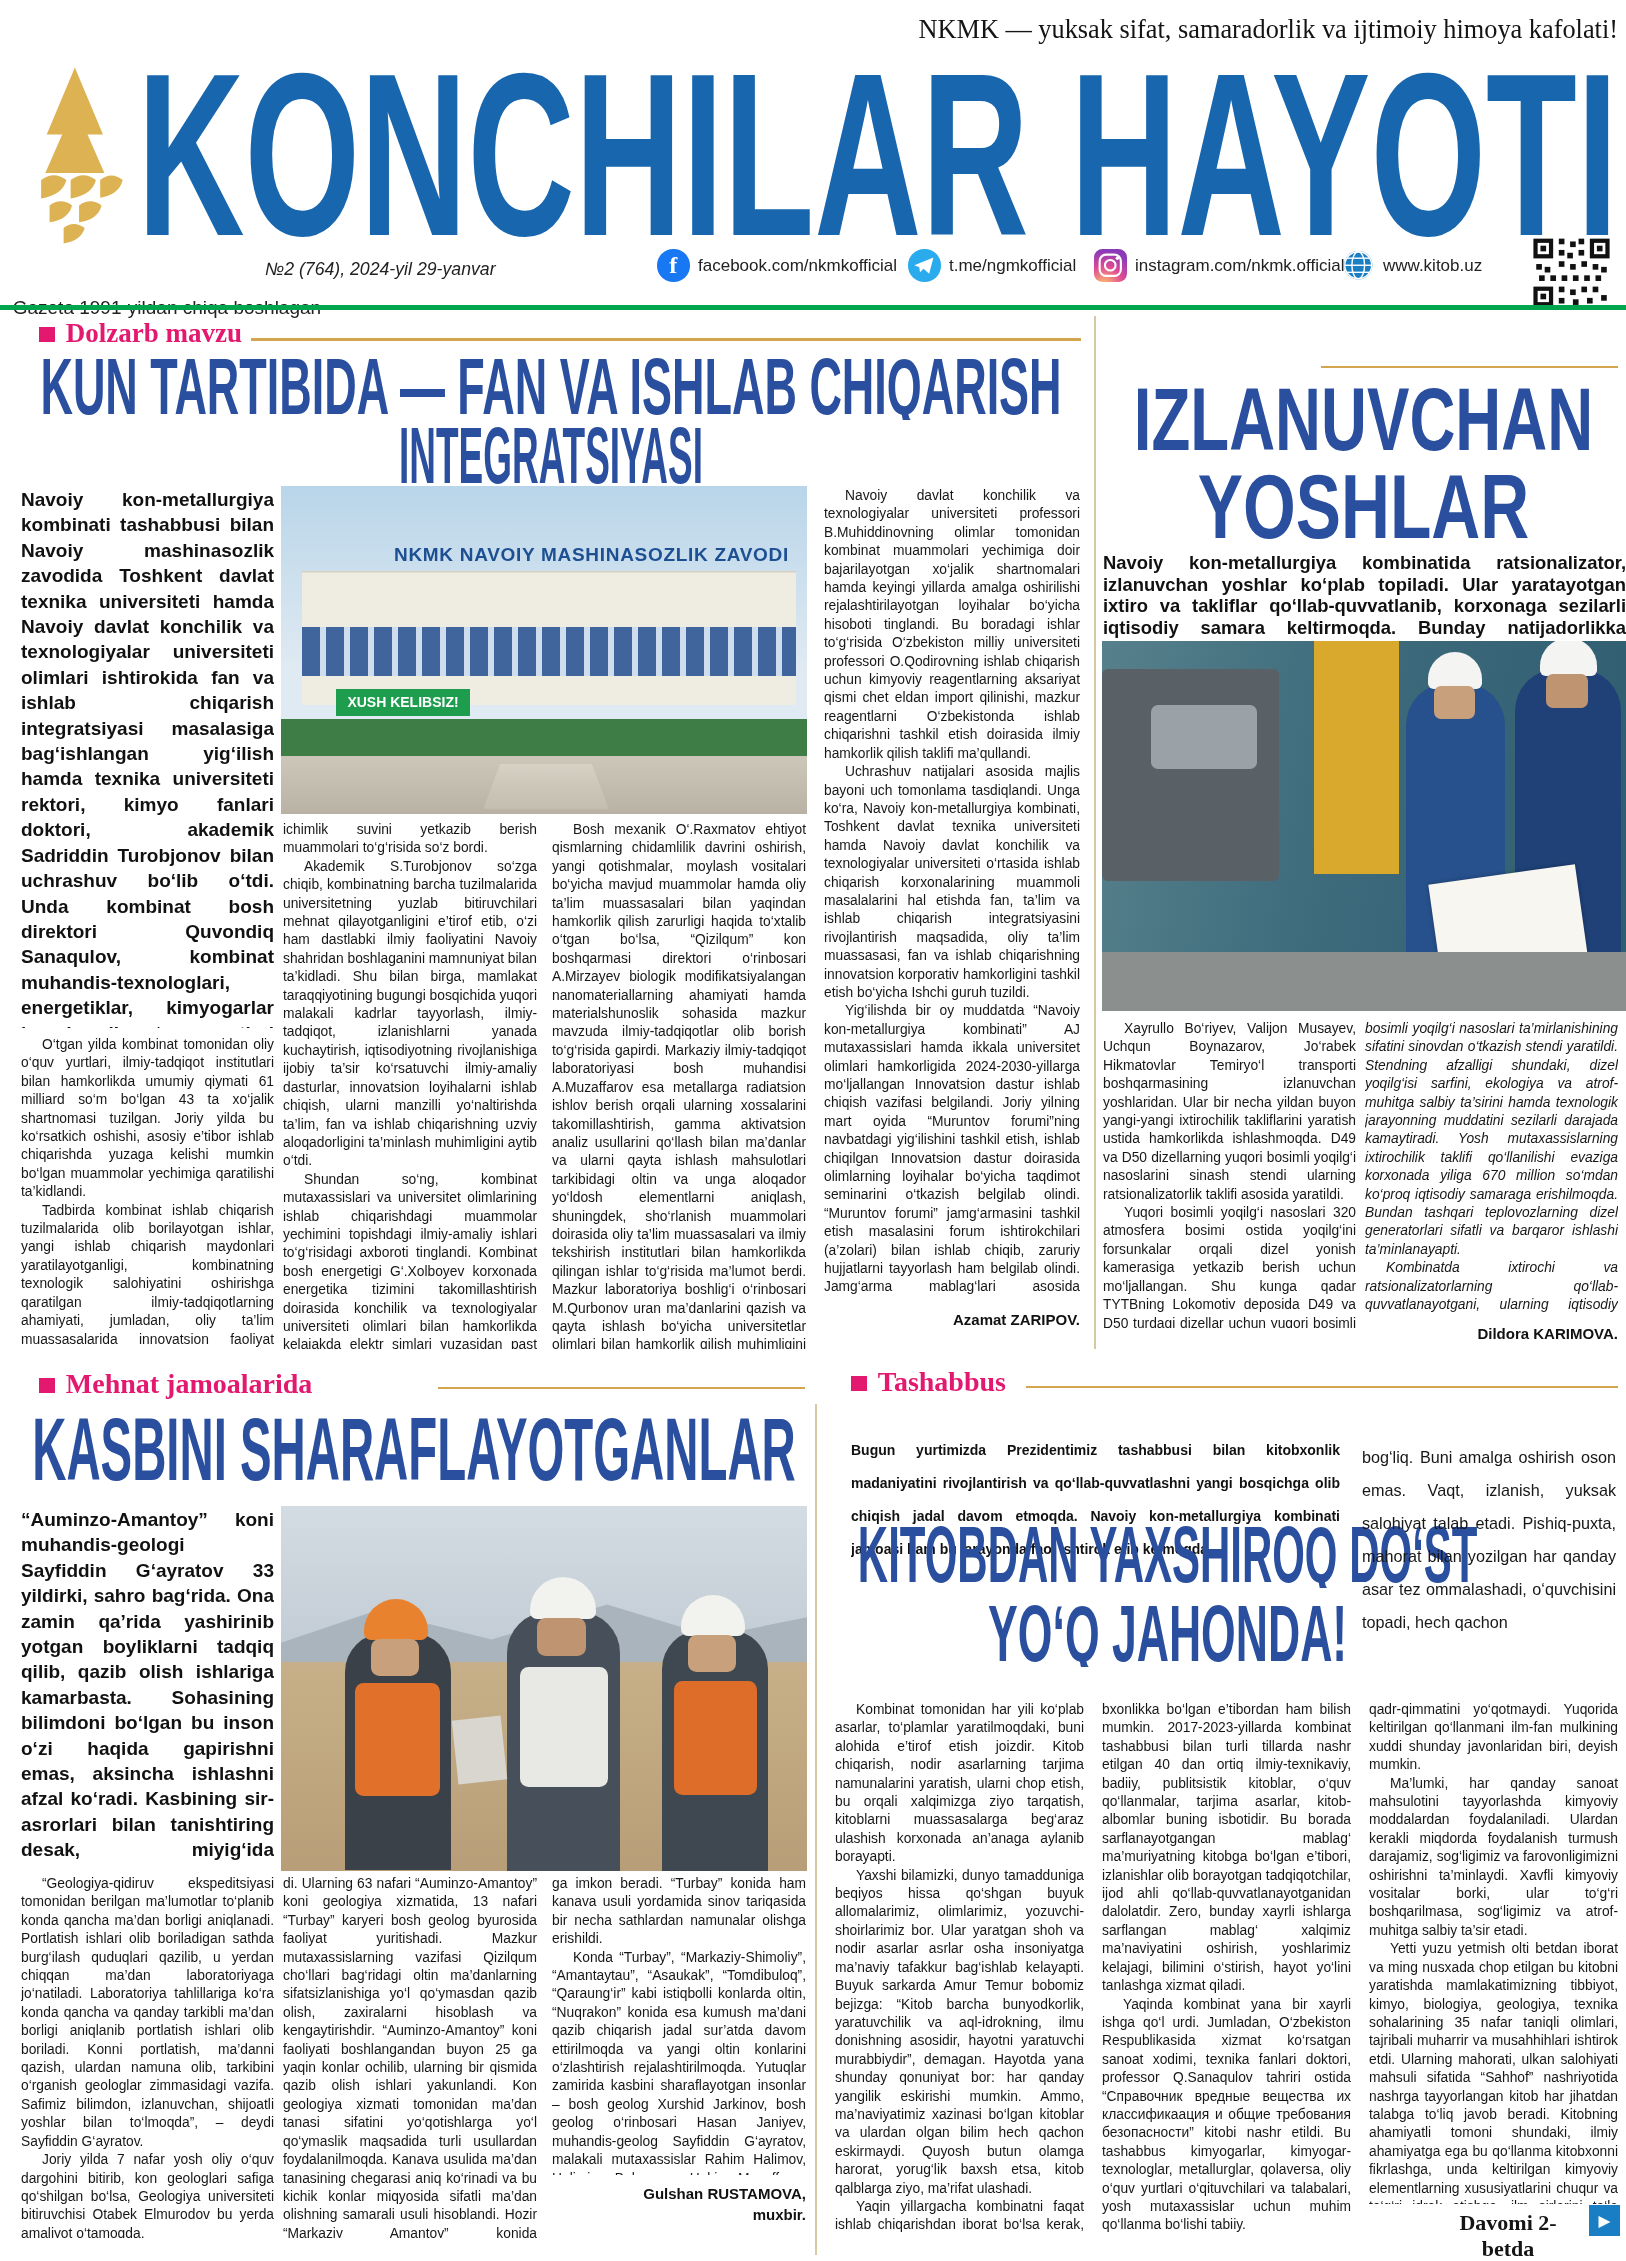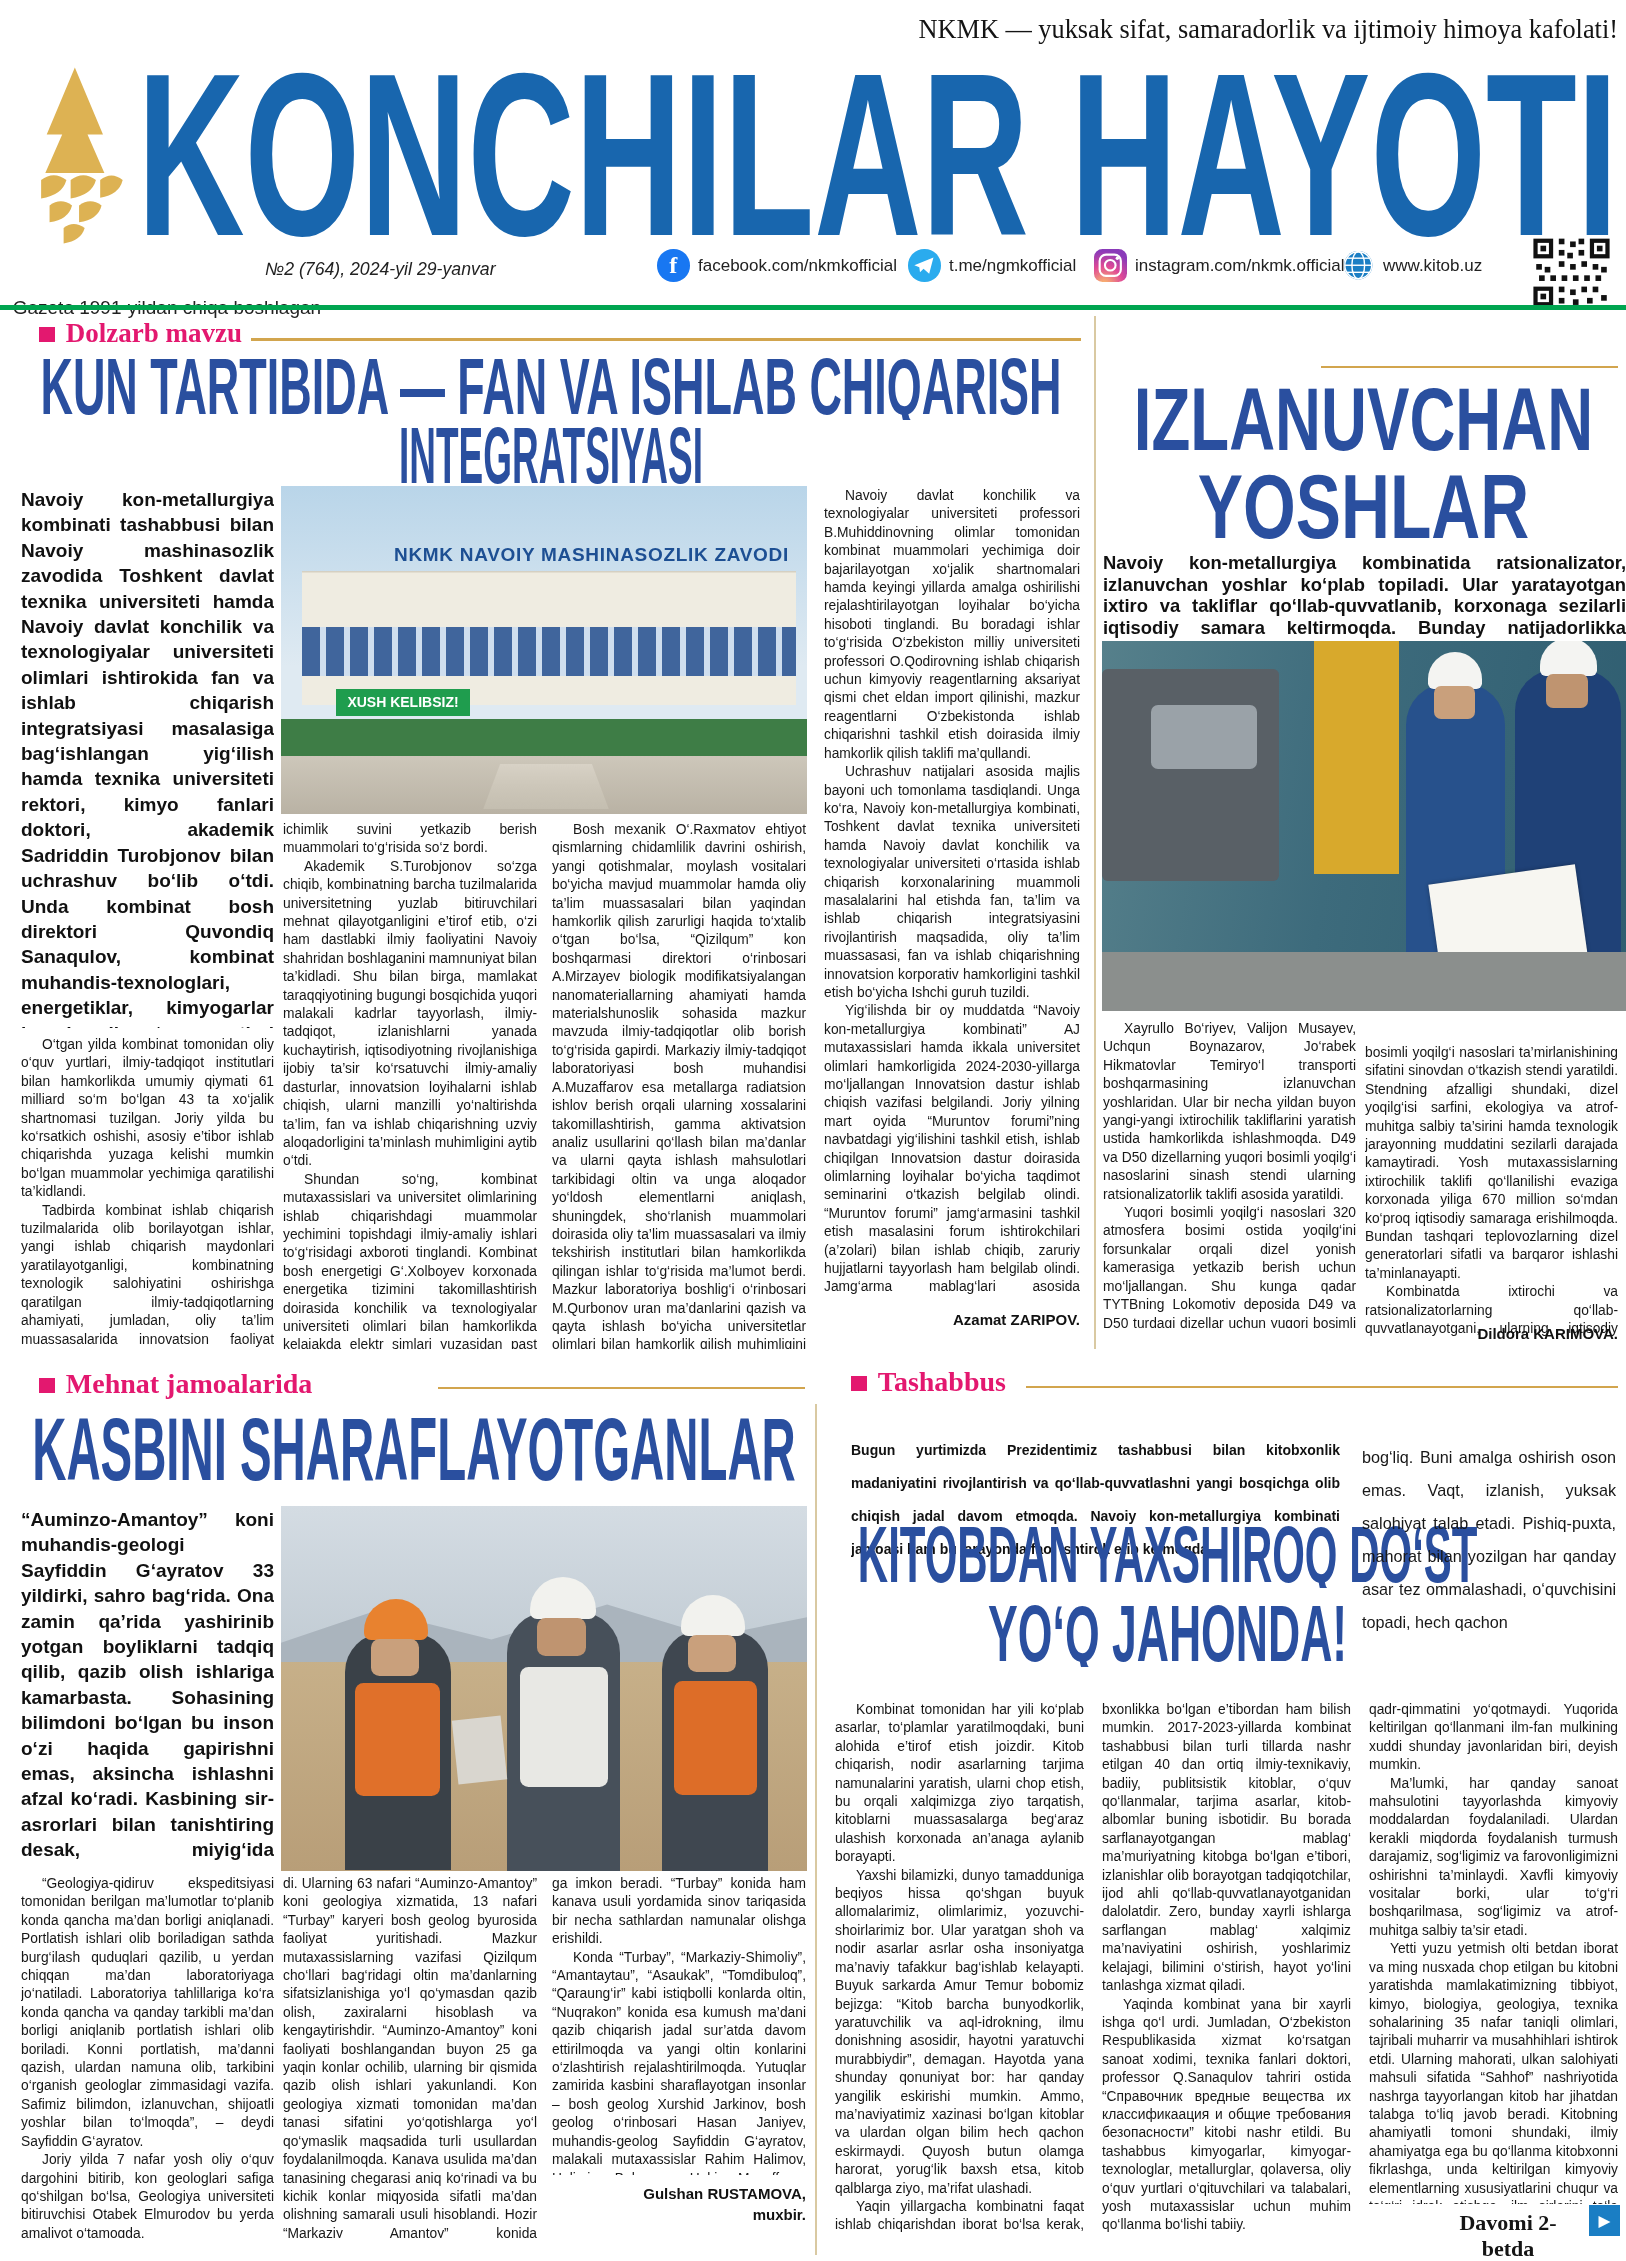--- a/index.html
+++ b/index.html
@@ -211,21 +211,21 @@
     <div class="abs" style="left:332px;top:45px;width:41px;height:32.5px;background:#c9a07c;border-radius:7px;"></div>
     <div class="abs" style="left:444px;top:32.5px;width:42px;height:34px;background:#bf9470;border-radius:7px;"></div>
     <div class="abs" style="left:332px;top:233px;width:148px;height:92px;background:#f7f6f1;transform:rotate(-8deg);box-shadow:0 0 4.2px rgba(0,0,0,.3);"></div>
     <div class="abs" style="left:0px;top:311px;width:524px;height:59px;background:#8b8f8d;"></div>
   </div>
 
   <div class="abs body-text" style="left:1103px;top:1020px;width:253px;height:308px;">
     <p>Xayrullo Bo‘riyev, Valijon Musayev, Uchqun Boynazarov, Jo‘rabek Hikmatovlar Temiryo‘l transporti boshqarmasining izlanuvchan yoshlaridan. Ular bir necha yildan buyon yangi-yangi ixtirochilik takliflarini yaratish ustida hamkorlikda ishlashmoqda. D49 va D50 dizellarning yuqori bosimli yoqilg‘i nasoslarini sinash stendi ularning ratsionalizatorlik taklifi asosida yaratildi.</p>
     <p>Yuqori bosimli yoqilg‘i nasoslari 320 atmosfera bosimi ostida yoqilg‘ini forsunkalar orqali dizel yonish kamerasiga yetkazib berish uchun mo‘ljallangan. Shu kunga qadar TYTBning Lokomotiv deposida D49 va D50 turdagi dizellar uchun yuqori bosimli yoqilg‘i nasoslarini sinovdan o‘tkazish stendi mavjud emas edi. Ijodkor yoshlarning g‘oyasi ishlab chiqarishga joriy etilgach, mazkur turdagi dizellarning yuqori</p>
   </div>
-  <div class="abs body-text" style="left:1365px;top:1044px;width:253px;height:297px;">
+  <div class="abs body-text" style="left:1365px;top:1020px;width:253px;height:297px;font-style:italic;">
     <p class="ni">bosimli yoqilg‘i nasoslari ta’mirlanishining sifatini sinovdan o‘tkazish stendi yaratildi. Stendning afzalligi shundaki, dizel yoqilg‘isi sarfini, ekologiya va atrof-muhitga salbiy ta’sirini hamda texnologik jarayonning muddatini sezilarli darajada kamaytiradi. Yosh mutaxassislarning ixtirochilik taklifi qo‘llanilishi evaziga korxonada yiliga 670 million so‘mdan ko‘proq iqtisodiy samaraga erishilmoqda. Bundan tashqari teplovozlarning dizel generatorlari sifatli va barqaror ishlashi ta’minlanayapti.</p>
     <p>Kombinatda ixtirochi va ratsionalizatorlarning qo‘llab-quvvatlanayotgani, ularning iqtisodiy samara beradigan takliflari moddiy va ma’naviy rag‘batini topayotgani, bu borada alohida tanlovlar tashkil etilayotgani yoshlarni yangiliklar yaratishga ruhlantirmoqda.</p>
   </div>
   <div class="abs byline" style="left:1365px;top:1325px;width:253px;">Dildora KARIMOVA.</div>
 
   <div class="abs kicker" style="left:39px;top:1368px;font-size:28px;">
     <span class="ksq"></span><span>Mehnat jamoalarida</span>
   </div>
   <div class="abs goldline" style="left:438px;top:1387px;width:367px;height:2.1px;"></div>
 

